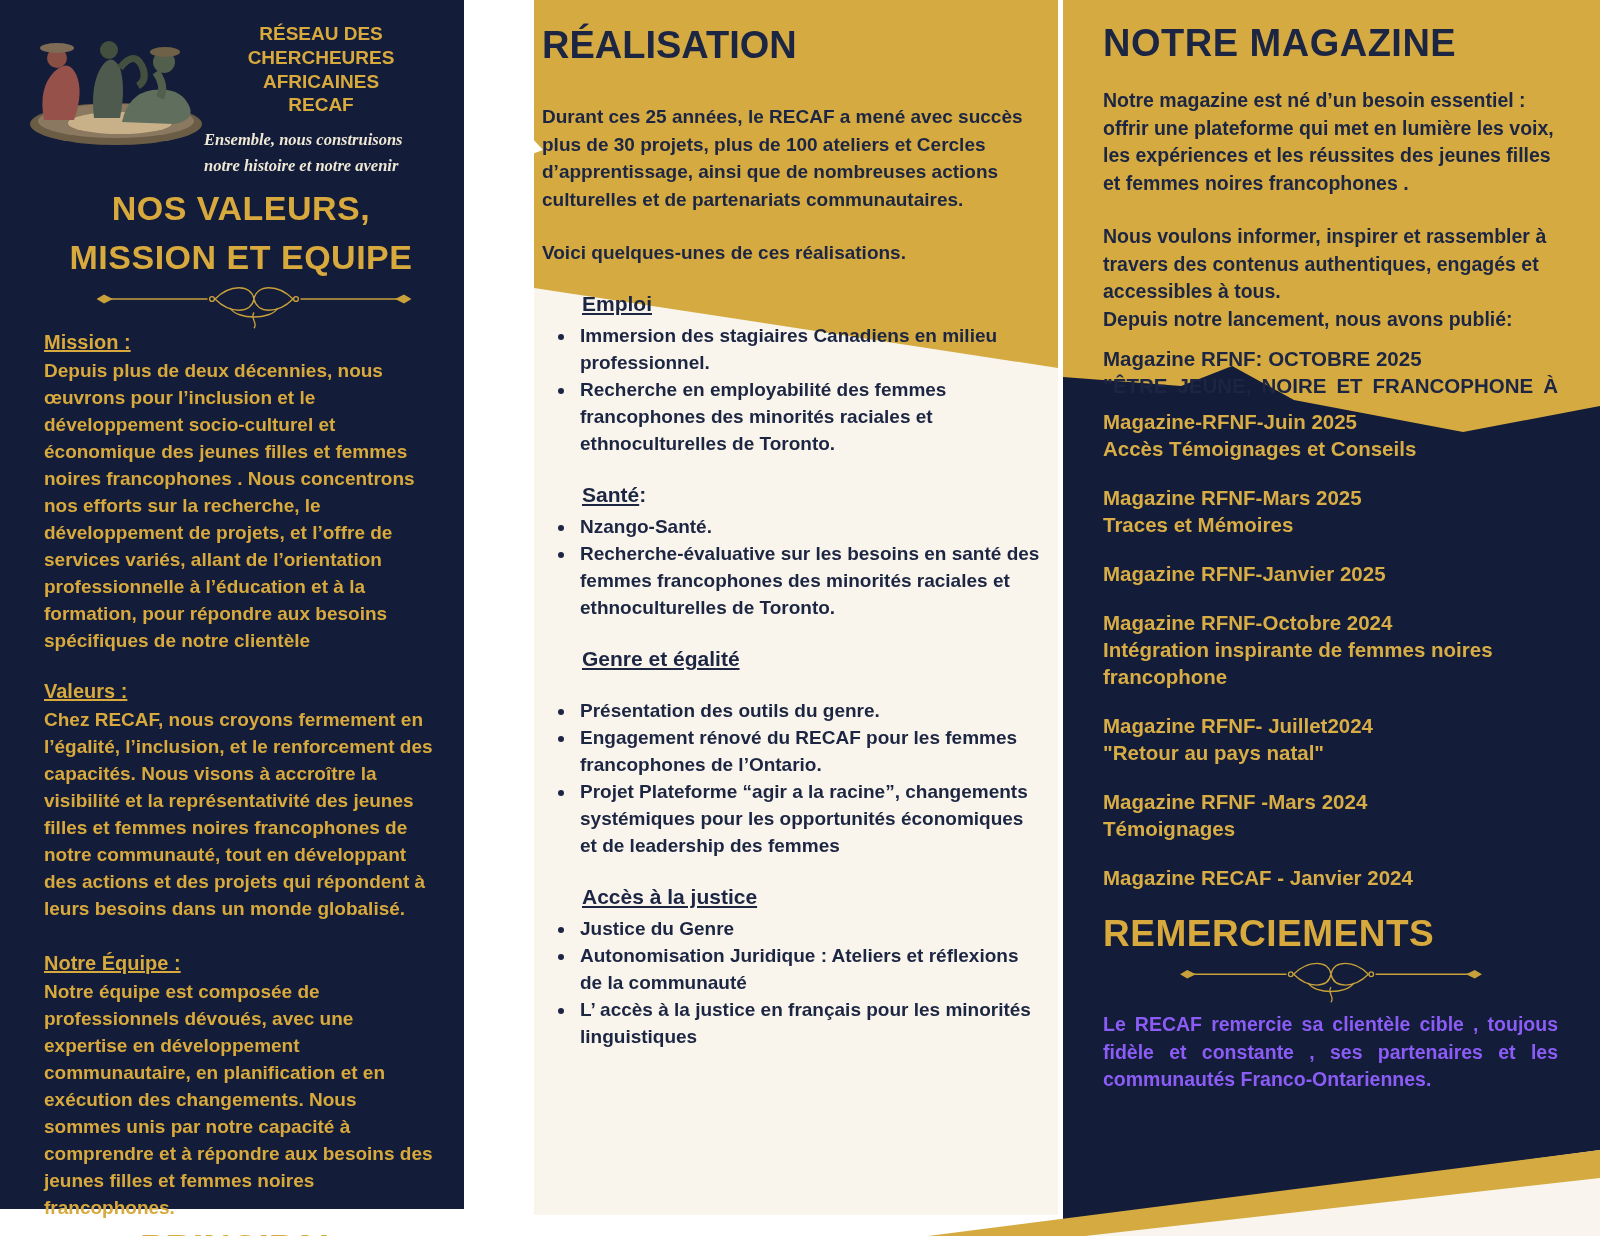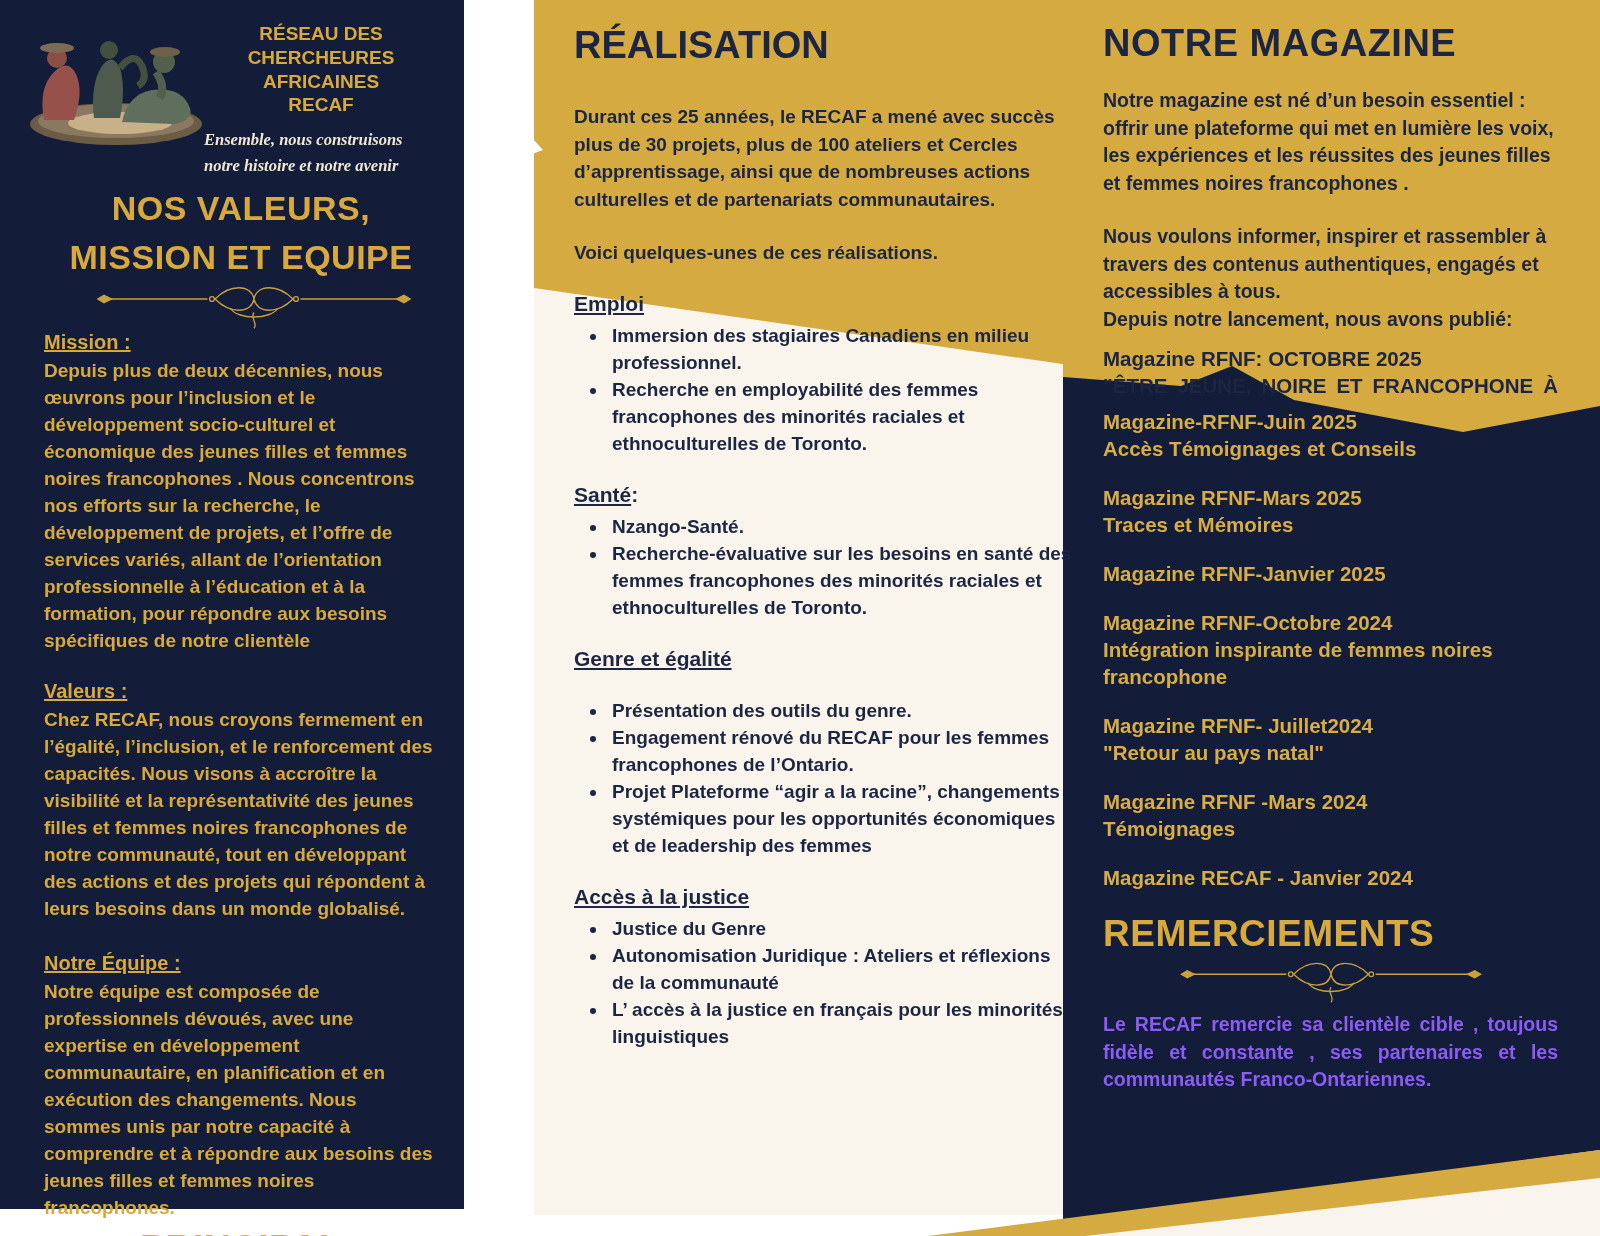--- a/index.html
+++ b/index.html
@@ -23,31 +23,31 @@
   .lp-sec.first{margin-top:2px;}
   .lp-sec.team{margin-top:30px;}
   .lp-head{font-size:20px;font-weight:bold;text-decoration:underline;margin-bottom:3px;}
   .lp-body{margin:0;font-size:19px;font-weight:bold;line-height:27px;}
   .lp-partner-title{margin-top:4px;text-align:center;color:#d8a93c;font-weight:bold;
                     font-size:38px;line-height:1.3;}
   .gov{margin:0;padding-left:30px;color:#d8a93c;font-weight:bold;font-size:25px;line-height:35px;}
   .gov-wrap{margin-top:8px;}
 
   
-  .mid-panel{position:absolute;left:534px;top:0;width:524px;height:1215px;background:#f9f5ec;padding-left:32px;}
+  .mid-panel{position:absolute;left:534px;top:0;width:524px;height:1215px;background:#f9f5ec;}
   .mid-gold{position:absolute;left:0;top:0;width:100%;height:430px;background:#d4aa41;
             clip-path:polygon(0 0,100% 0,100% 368px,0 288px);}
   .mid-content{position:relative;z-index:2;box-sizing:border-box;padding:0 14px 0 8px;
                color:#1c2542;}
   .mid-title{margin:0;padding-top:24px;font-size:38px;font-weight:bold;color:#1c2542;}
   .mid-intro{margin:36px 0 0;font-size:19px;font-weight:bold;line-height:27.5px;}
   .mid-intro2{margin:26px 0 0;font-size:19px;font-weight:bold;line-height:27px;}
   .cat{margin-top:26px;}
   .cat h4{margin:0;font-size:21px;font-weight:bold;color:#1c2542;}
-  .cat h4 .u{text-decoration:underline;}
+  .cat h4 .u{text-decoration:underline;margin-left:40px;}
   .cat ul{margin:6px 0 0;padding-left:34px;}
   .cat.loose ul{margin-top:26px;}
   .cat li{font-size:19px;font-weight:bold;line-height:27px;color:#1c2542;padding-left:4px;}
 
   
   .right-panel{position:absolute;left:1063px;top:0;width:537px;height:1236px;background:#f9f5ee;}
   .rp-navy{position:absolute;inset:0;background:#131c38;
            clip-path:polygon(0 0,100% 0,100% 1150px,0 1222px);}
   .rp-gold{position:absolute;inset:0;background:#d4aa41;
            clip-path:polygon(0 0,100% 0,100% 406px,74.5% 432px,43% 400px,31.5% 366px,22% 386px,0 377px);}

